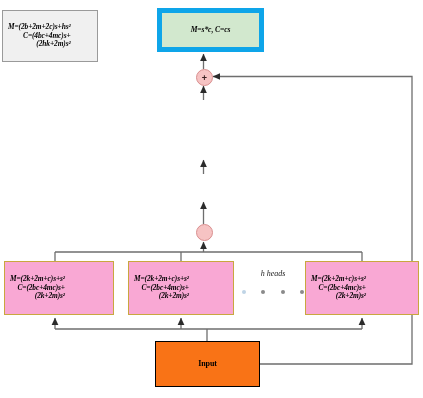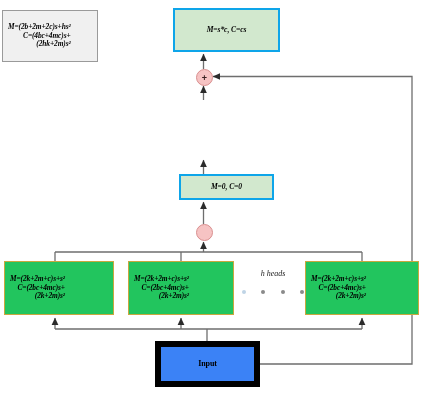--- a/index.html
+++ b/index.html
@@ -18,23 +18,23 @@
     box-sizing:border-box;
     display:flex;
     align-items:center;
     justify-content:center;
     text-align:center;
     font-weight:bold;
     font-style:italic;
     line-height:1.18;
     letter-spacing:-0.1px;
   }
-  .green{background:#d2e8ce;border:2px solid #0ea5e9;margin-left:16px;}
-  .yellow{background:#22c55e;border:1px solid #c9a73f;}
-  .purple{background:#3b82f6;border:6px solid #000000;}
+  .green{background:#d2e8ce;border:5px solid #0ea5e9;}
+  .yellow{background:#f9a8d4;border:1px solid #c9a73f;}
+  .purple{background:#f97316;border:1px solid #000000;}
   .grey{background:#f0f0f0;border:1px solid #9a9a9a;}
 
   .eq{font-size:7.4px;white-space:pre-line;}
   .eq-left{text-align:right;justify-content:flex-start;padding-left:5px;}
   .eq-mid{font-size:7.6px;}
   .label{font-size:8px;font-weight:bold;font-style:normal;}
 
   
   #formula-note{left:2px;top:10px;width:96px;height:52px;}
   #out-box     {left:157px;top:8px;width:107px;height:44px;}
@@ -108,21 +108,20 @@
     </g>
   </svg>
 
   <div class="node grey eq eq-left" id="formula-note">M=(2b+2m+2c)s+hs²
 C=(4bc+4mc)s+
 (2hk+2m)s²</div>
 
   <div class="node green eq-mid" id="out-box">M=s*c, C=cs</div>
 
 
-  <div class="node green eq-mid" id="zero-box">M=0, C=0</div>
 
   <div class="node yellow eq eq-left" id="head-1">M=(2k+2m+c)s+s²
 C=(2bc+4mc)s+
 (2k+2m)s²</div>
 
   <div class="node yellow eq eq-left" id="head-2">M=(2k+2m+c)s+s²
 C=(2bc+4mc)s+
 (2k+2m)s²</div>
 
   <div class="node yellow eq eq-left" id="head-3">M=(2k+2m+c)s+s²

